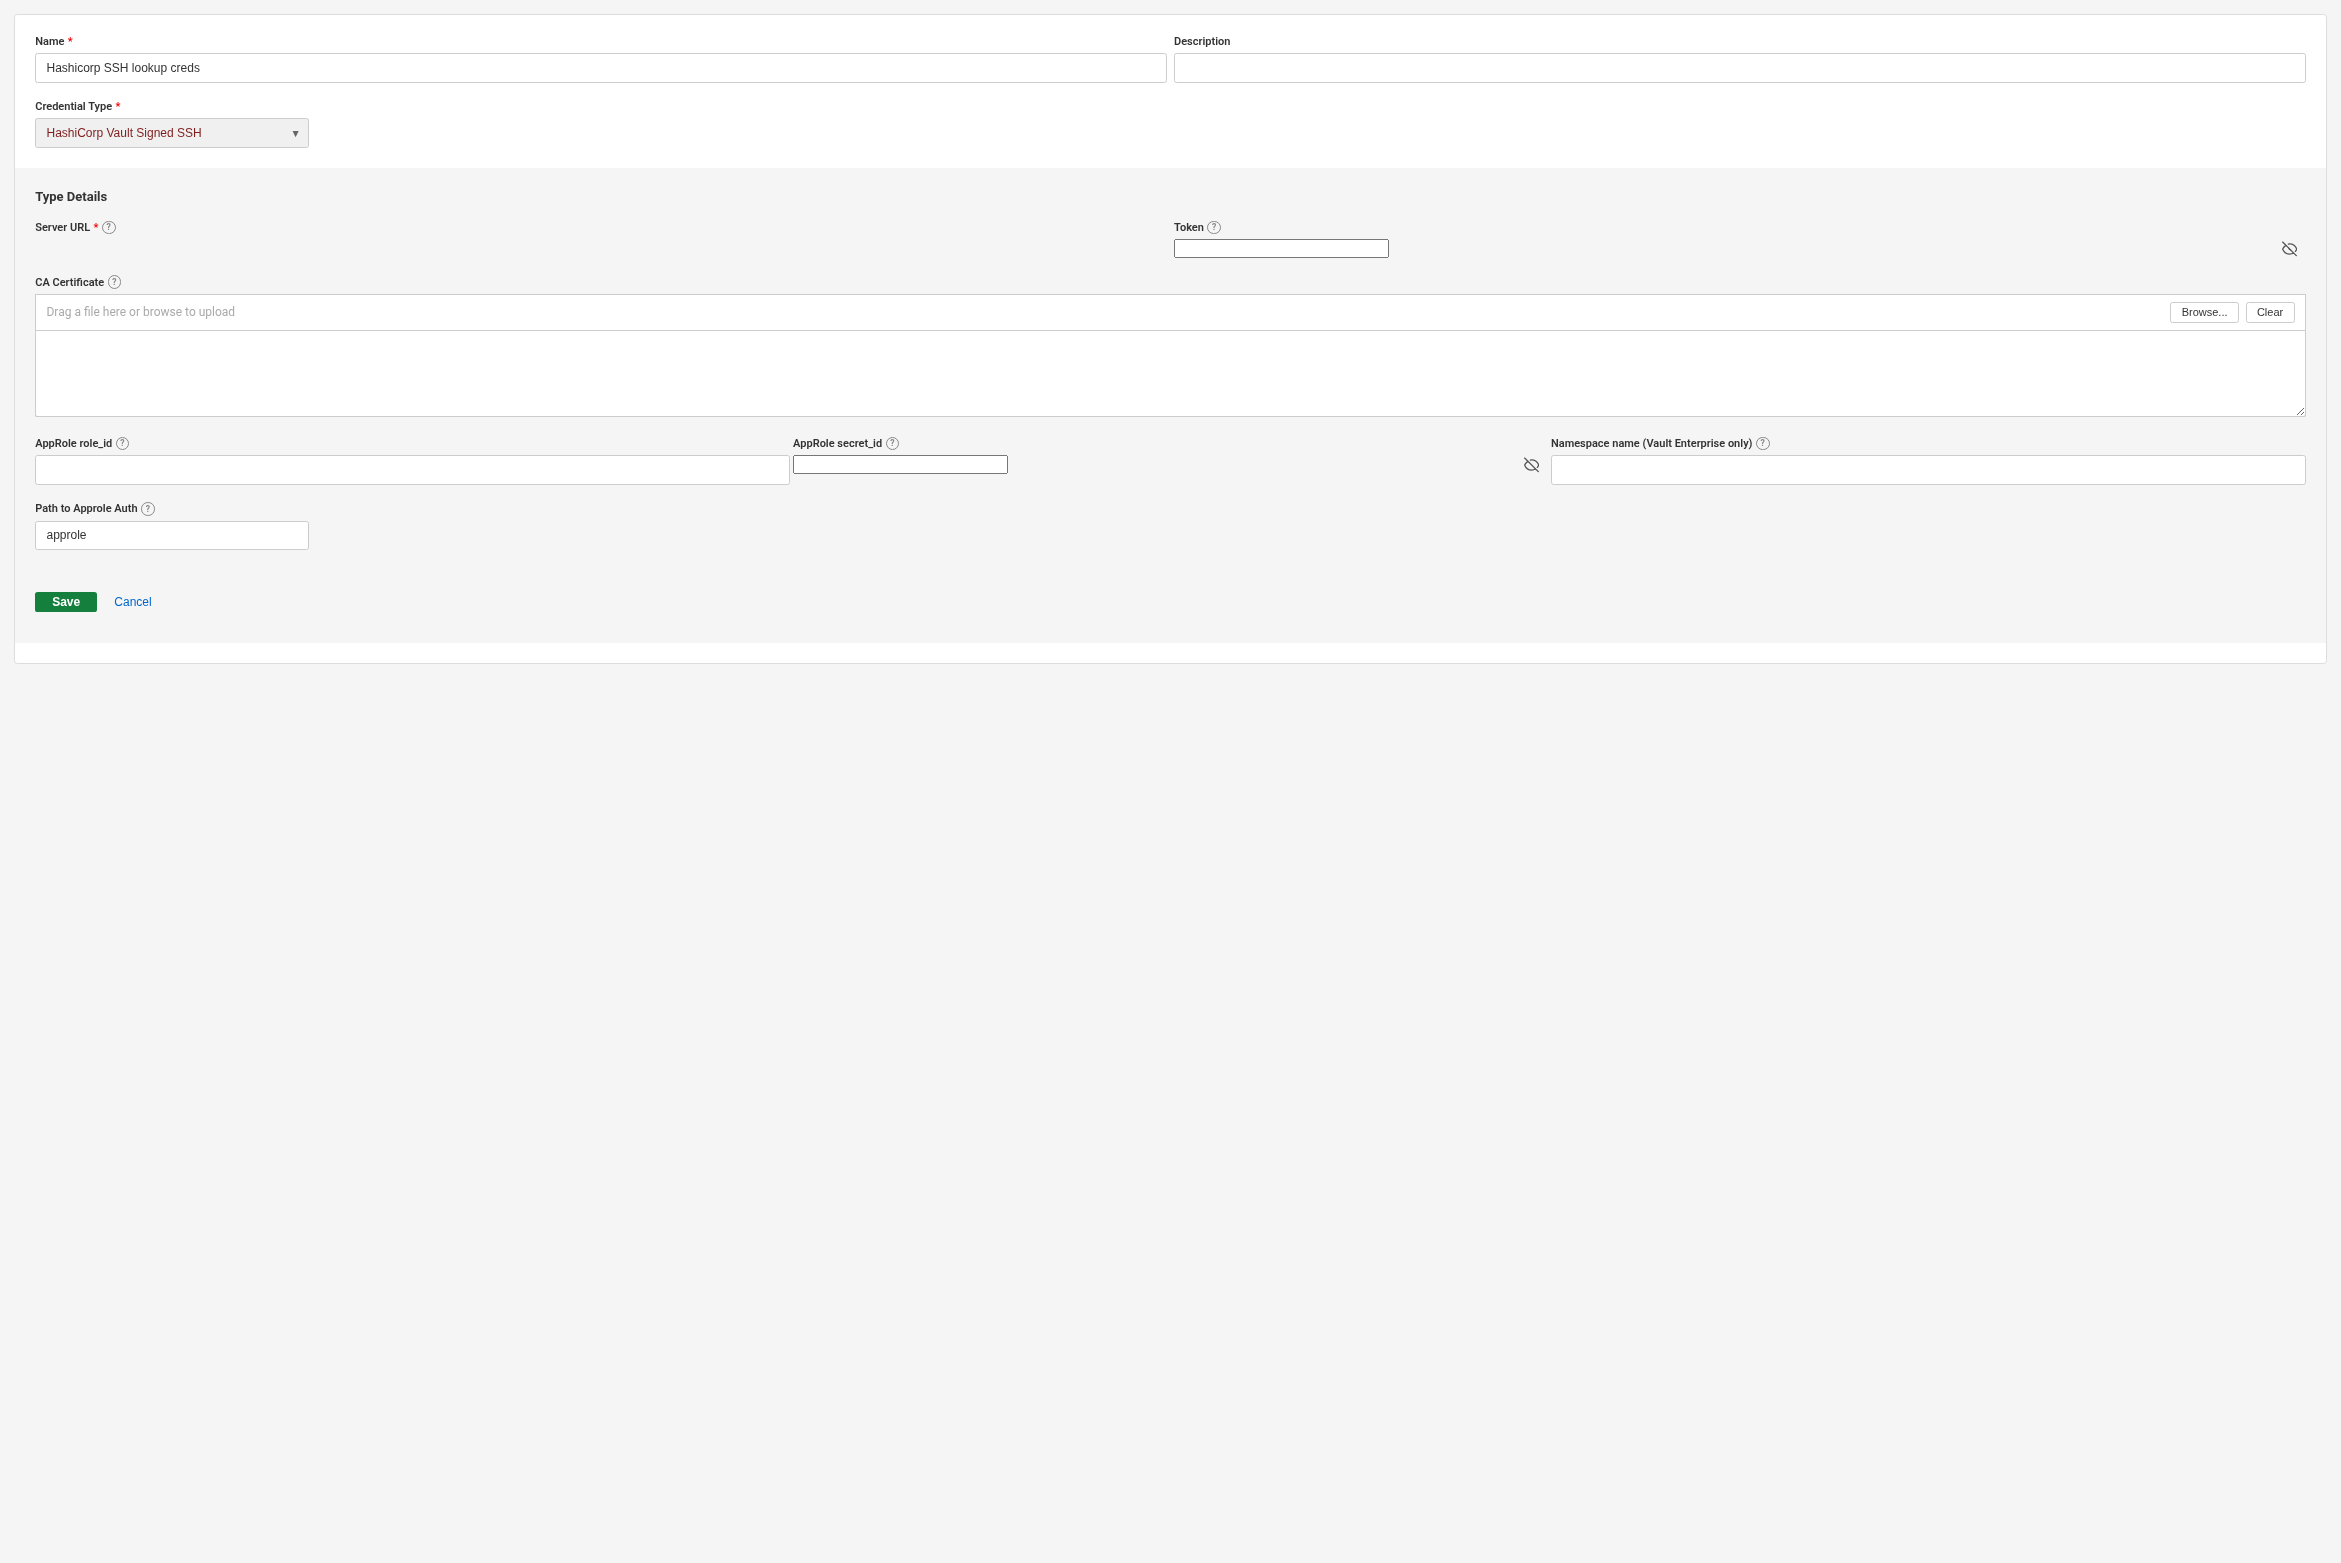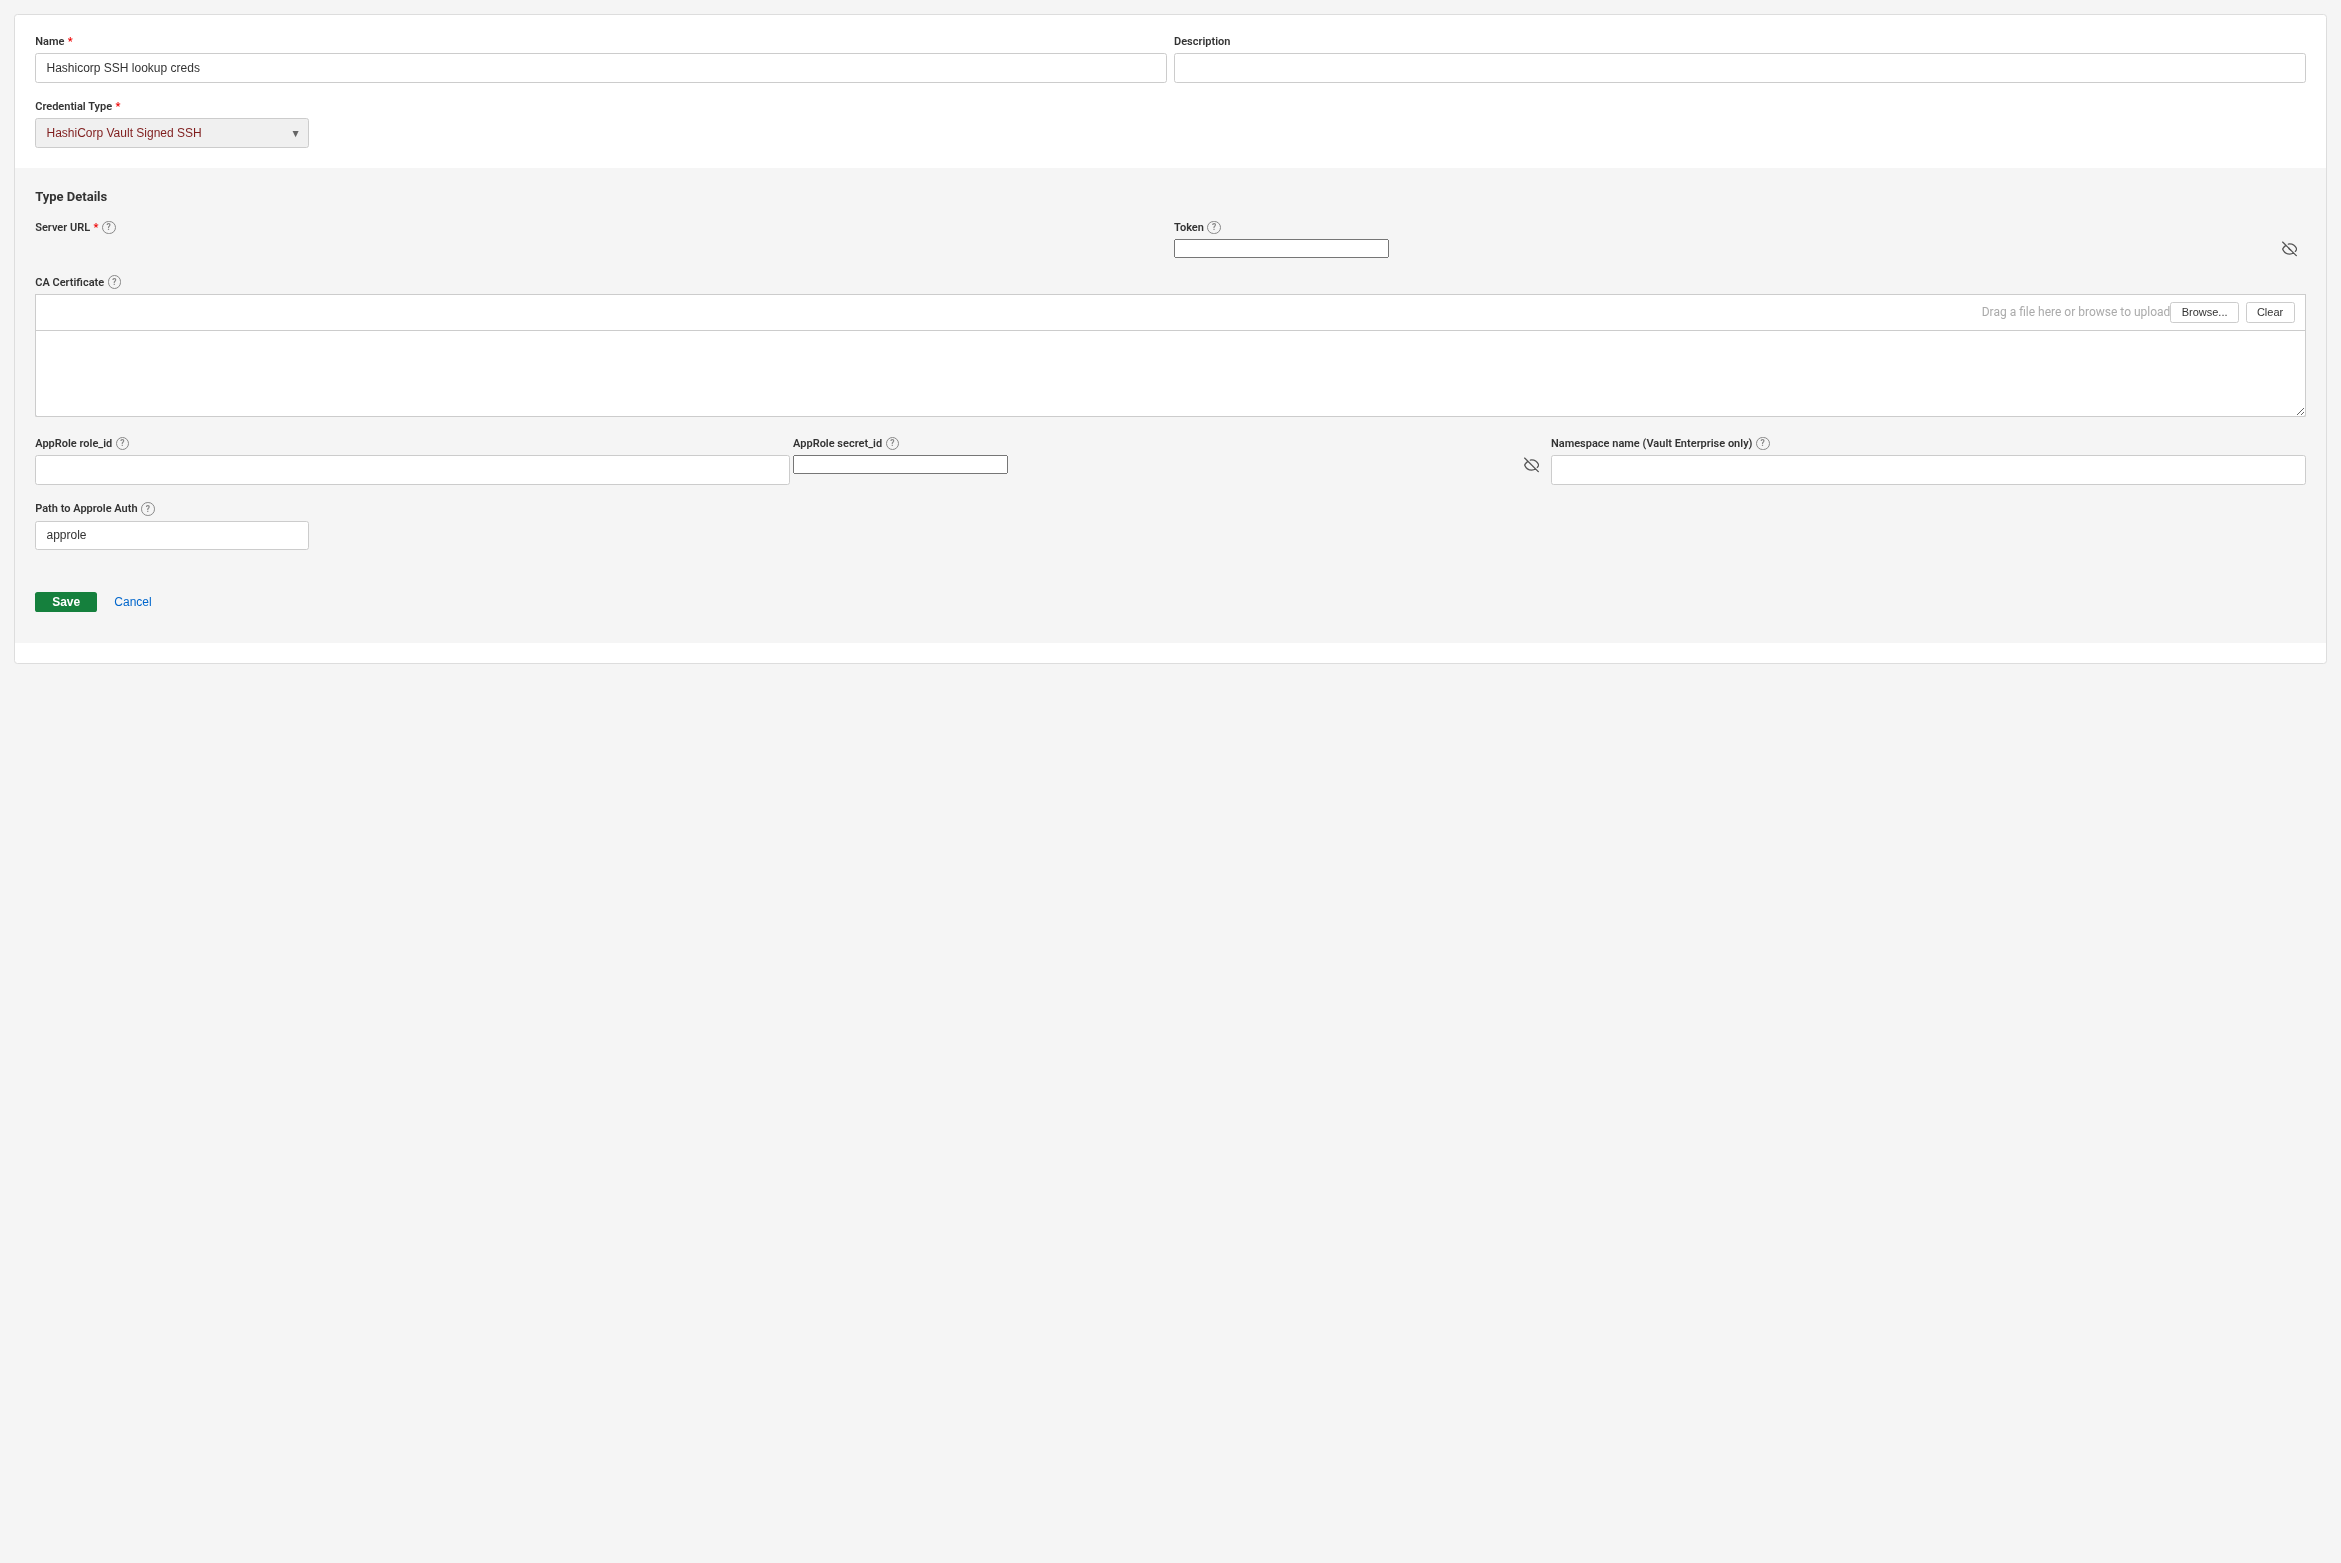--- a/index.html
+++ b/index.html
@@ -153,21 +153,21 @@
     .ca-cert-section {
       margin-bottom: 17px;
     }
 
     .file-upload-area {
       border: 0.9px solid #ccc;
       border-radius: 0;
       background: #fff;
       display: flex;
       align-items: center;
-      justify-content: flex-end;
+      justify-content: space-between;
       padding: 6.8px 10.3px;
       margin-bottom: 0;
     }
 
     .file-upload-placeholder {
       color: #aaa;
       font-size: 12px;
     }
 
     .file-upload-buttons {

